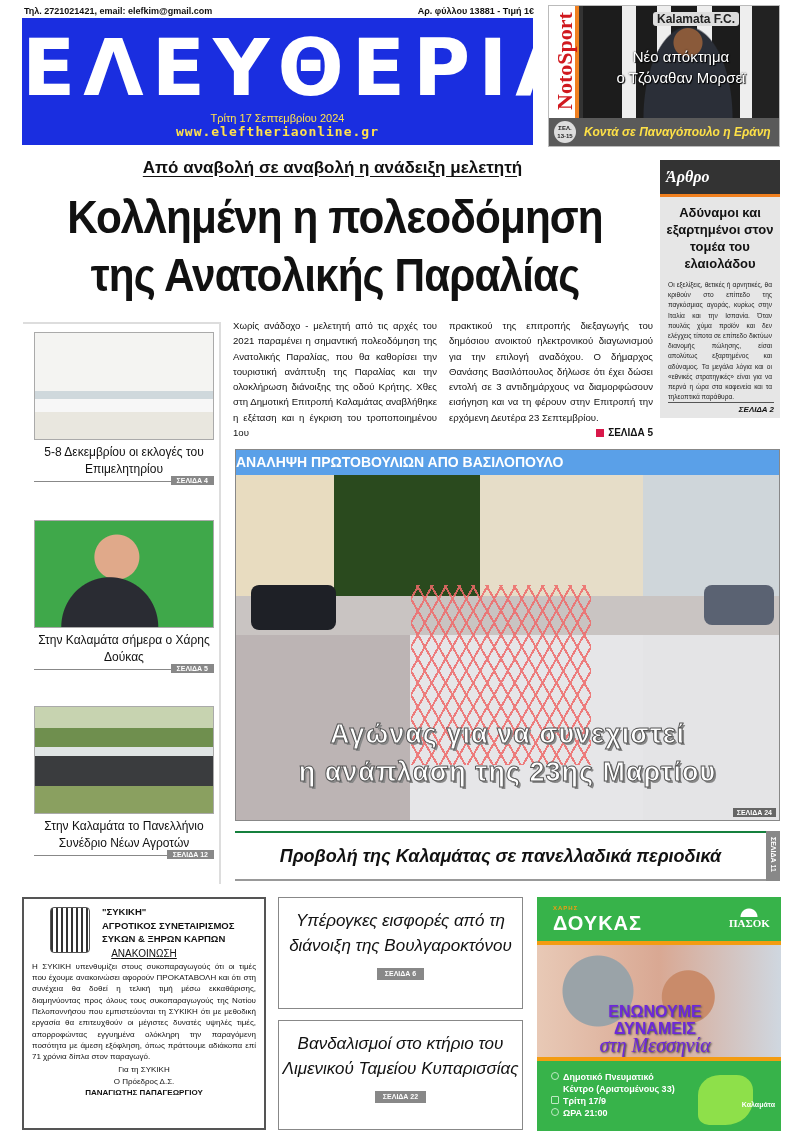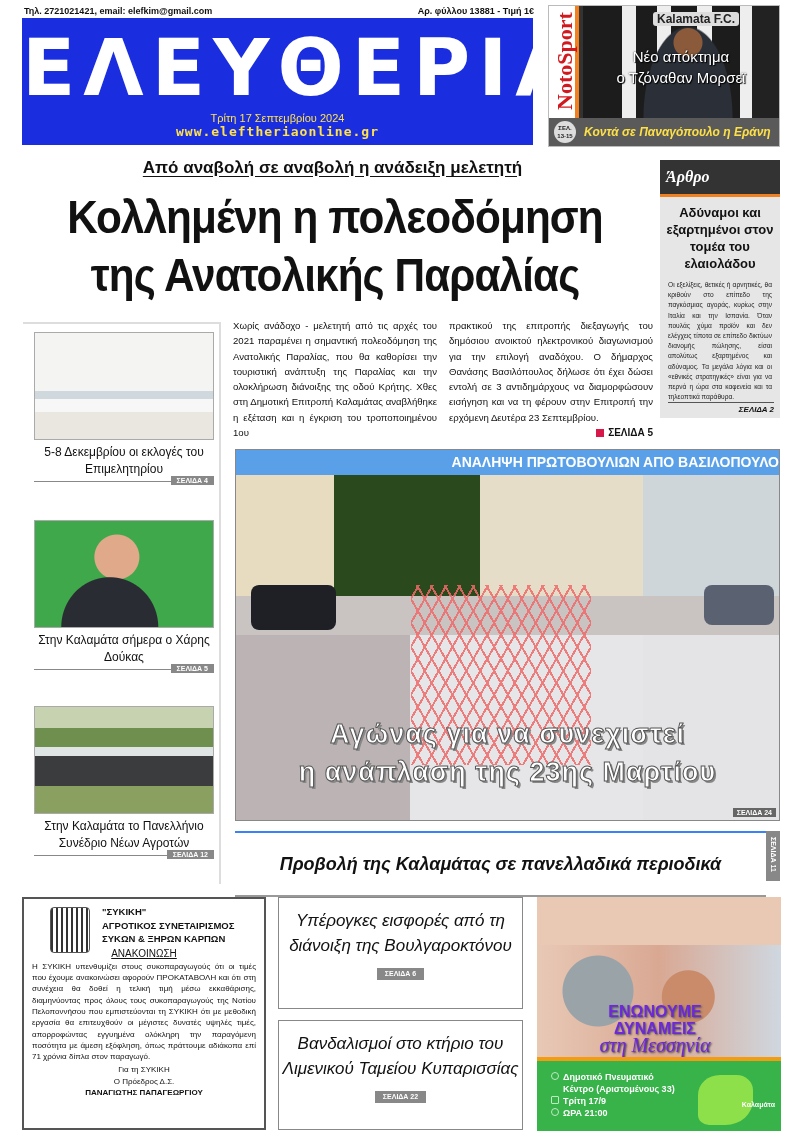--- a/index.html
+++ b/index.html
@@ -42,32 +42,32 @@
 .story{position:absolute;left:11px;width:180px}
 .story .img{width:180px;height:108px;border:1px solid #aaa}
 .story .ttl{text-align:center;font-size:12px;line-height:17px;margin-top:4px}
 .story .pgbar{border-top:1px solid #888;margin-top:3px;height:12px;position:relative}
 .story .pgbar span{position:absolute;right:0;top:-6px;background:#888;color:#fff;font-size:7px;font-weight:bold;padding:1px 6px}
 .img1{background:linear-gradient(#f4f4f2 0 55%,#cfd8dc 55% 62%,#f7f7f7 62% 75%,#e9e7df 75%)}
 .img2{background:radial-gradient(ellipse at 42% 100%,#2a2c33 0 48px,transparent 49px),radial-gradient(circle at 46% 34%,#e0a98a 0 22px,transparent 23px),#3fa84a}
 .img3{background:linear-gradient(#c7d3b0 0 20%,#6f8f4e 20% 38%,#dfe4e4 38% 46%,#3a3c3e 46% 75%,#8aa060 75%)}
 
 .main{top:449px;left:235px;width:545px;height:372px;border:1px solid #888;overflow:hidden}
-.main .band{height:25px;background:#5aa0e8;color:#fff;font-weight:bold;font-size:14px;text-align:right;line-height:25px}
+.main .band{height:25px;background:#5aa0e8;color:#fff;font-weight:bold;font-size:14px;text-align:left;line-height:25px}
 .main .photo{position:absolute;top:25px;left:0;right:0;bottom:0;background:
 linear-gradient(180deg,transparent 0 35%,#c9c4c2 35%),
 linear-gradient(90deg,#e8dcc0 0 18%,#2a4a1e 18% 45%,#e6ddc8 45% 75%,#cfd6da 75%)}
 .main .road{position:absolute;top:160px;left:0;right:0;bottom:0;background:linear-gradient(90deg,#bcb4b4 0 32%,#e6e6e8 32% 75%,#e4e4e6 75%)}
 .main .net{position:absolute;top:110px;left:175px;width:180px;height:180px;background:repeating-linear-gradient(60deg,transparent 0 10px,#ef6a6a 10px 12px),repeating-linear-gradient(-60deg,transparent 0 10px,#ef6a6a 10px 12px);opacity:.85}
 .main .car1{position:absolute;top:110px;left:15px;width:85px;height:45px;background:#1e2026;border-radius:8px}
 .main .car2{position:absolute;top:110px;right:5px;width:70px;height:40px;background:#5a6272;border-radius:8px}
 .main .cap{position:absolute;left:0;right:0;top:265px;text-align:center;font-size:27px;line-height:38px;color:#fff;font-weight:bold;letter-spacing:1px;-webkit-text-stroke:1px #555;text-shadow:2px 2px 0 #888}
 .main .pg{position:absolute;right:3px;bottom:3px;background:#666;color:#fff;font-size:7px;font-weight:bold;padding:1px 4px}
 
-.provoli{top:831px;left:235px;width:531px;height:66px;border-top:2px solid #3b82f6;border-bottom:2px solid #999;display:flex;align-items:center;justify-content:center;font-style:italic;font-weight:bold;font-size:18px}
+.provoli{top:831px;left:235px;width:531px;height:50px;border-top:2px solid #15803d;border-bottom:2px solid #999;display:flex;align-items:center;justify-content:center;font-style:italic;font-weight:bold;font-size:18px}
 .provoli-pg{top:831px;left:766px;width:14px;height:50px;background:#888;color:#fff;font-size:7px;font-weight:bold}
 .provoli-pg span{position:absolute;left:11px;top:6px;transform:rotate(90deg);transform-origin:0 0;white-space:nowrap}
 
 .sykiki{top:897px;left:22px;width:244px;height:233px;border:2px solid #555;padding:6px 8px;font-size:8px;line-height:11.3px}
 .sykiki .logo{position:absolute;left:26px;top:8px;width:40px;height:46px;border:1px solid #555;border-radius:4px;background:repeating-linear-gradient(90deg,#333 0 2px,#fff 2px 5px)}
 .sykiki .hd{margin-left:70px;font-weight:bold;font-size:9.5px;line-height:13.5px}
 .sykiki .ann{text-align:center;font-weight:normal;text-decoration:underline;font-size:10px;margin-top:2px}
 .sykiki .txt{text-align:justify;margin-top:2px}
 .sykiki .sig{text-align:center;margin-top:2px}
 .sykiki .sig b{display:block}
@@ -207,20 +207,24 @@
 <div class="abs mbox" style="top:897px;height:112px;padding-top:10px">
   <div>Υπέρογκες εισφορές από τη διάνοιξη της Βουλγαροκτόνου</div>
   <span class="pg">ΣΕΛΙΔΑ 6</span>
 </div>
 <div class="abs mbox" style="top:1020px;height:110px;padding-top:10px">
   <div>Βανδαλισμοί στο κτήριο του Λιμενικού Ταμείου Κυπαρισσίας</div>
   <span class="pg">ΣΕΛΙΔΑ 22</span>
 </div>
 
 <div class="abs ad">
+  <div class="top">
+    <div class="name"><small>ΧΑΡΗΣ</small><span>ΔΟΥΚΑΣ</span></div>
+    <div class="pasok"><i></i><span>ΠΑΣΟΚ</span></div>
+  </div>
   <div class="ph"></div>
   <div class="slogan">
     <div>ΕΝΩΝΟΥΜΕ</div>
     <div>ΔΥΝΑΜΕΙΣ</div>
     <em>στη Μεσσηνία</em>
   </div>
   <div class="bot">
     <div class="info">
       <div><span class="ic"></span><span>Δημοτικό Πνευματικό</span><br><span>Κέντρο (Αριστομένους 33)</span></div>
       <div><span class="ic" style="border-radius:1px"></span><span>Τρίτη 17/9</span></div>

